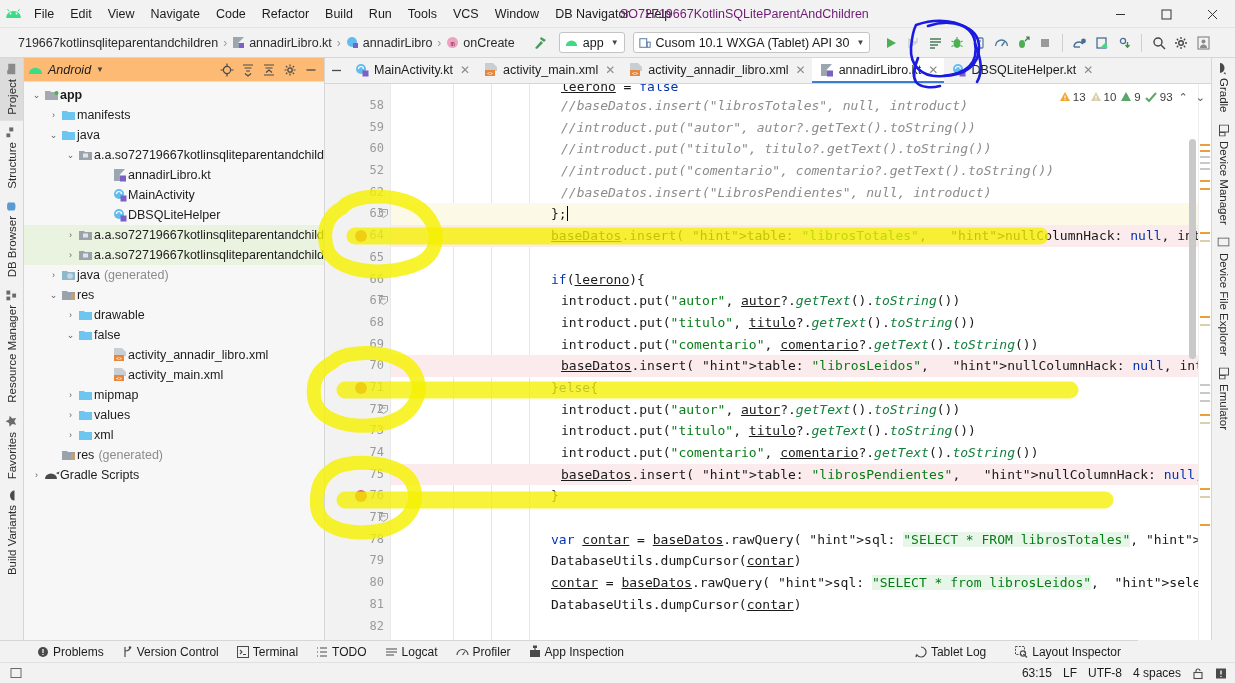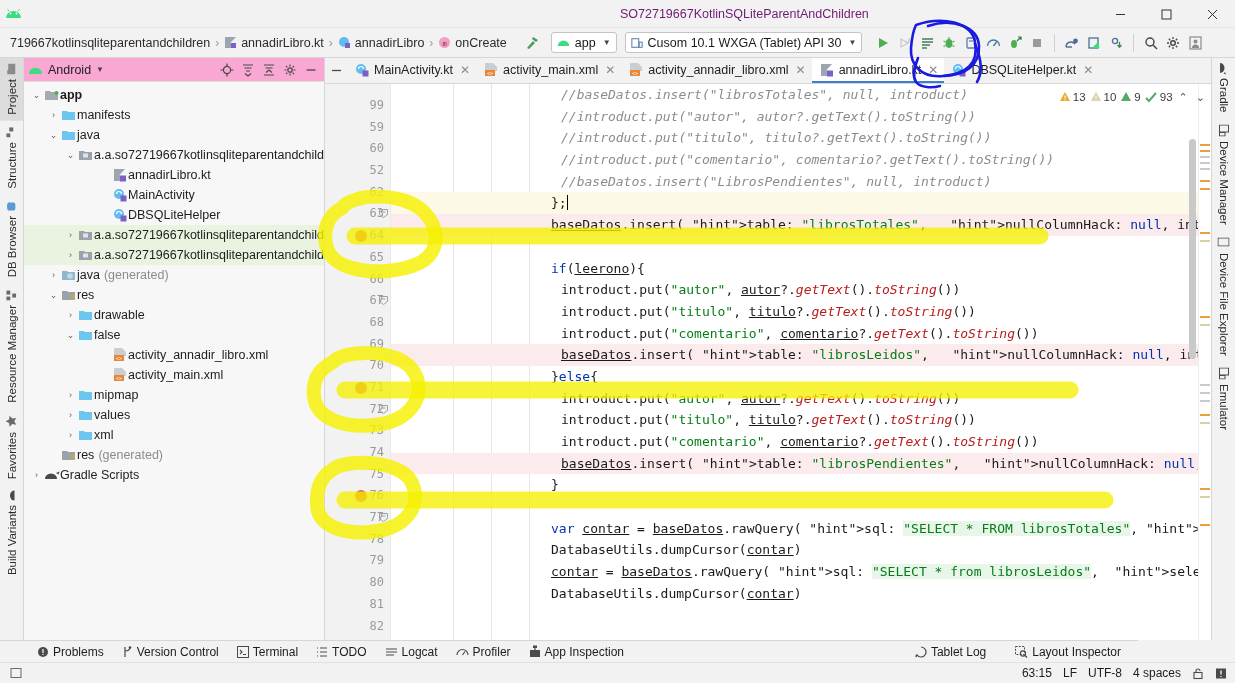--- a/index.html
+++ b/index.html
@@ -33,21 +33,21 @@
     position: absolute; right: 0; top: 0; height: 28px; display: flex;
   }
   .win-btn { width: 46px; height: 28px; display: flex; align-items: center; justify-content: center; font-size: 13px; color: #333; }
 
   
   .toolbar {
     position: absolute; top: 28px; left: 0; width: 1235px; height: 30px;
     background: #f2f2f2; display: flex; align-items: center;
     border-bottom: 1px solid #d6d6d6; font-size: 12.5px;
   }
-  .crumbs { display: flex; align-items: center; padding-left: 10px; }
+  .crumbs { display: flex; align-items: center; padding-left: 18px; }
   .crumb { display: flex; align-items: center; gap: 4px; color: #2b2b2b; white-space: nowrap; }
   .crumb-sep { color: #9a9a9a; margin: 0 5px; font-size: 12px; }
   .tb-sep { width: 1px; height: 18px; background: #cfcfcf; margin: 0 6px; }
   .combo {
     display: flex; align-items: center; gap: 5px;
     border: 1px solid #c4c4c4; background: #fff; border-radius: 3px;
     height: 21px; padding: 0 5px; white-space: nowrap;
   }
   .combo .caret { font-size: 8px; color: #444; margin-left: 2px;}
   .ticon { width: 22px; height: 22px; display: flex; align-items: center; justify-content: center; }
@@ -75,21 +75,21 @@
   .rightstrip .vtab { align-items: center; }
 
   
   .project-panel {
     position: absolute; left: 24px; top: 58px; width: 301px; height: 582px;
     background: #f7f7f7; border-right: 1px solid #d6d6d6;
     display: flex; flex-direction: column;
   }
   .pp-header {
     height: 24px; display: flex; align-items: center;
-    padding: 0 4px; gap: 5px; border-bottom: 1px solid #e0e0e0; background: #f9a8d4;
+    padding: 0 4px; gap: 5px; border-bottom: 1px solid #e0e0e0; background: #fdba74; font-style: italic;
   }
   .pp-title { font-size: 12.5px; color: #1d1d1d; }
   .pp-caret { font-size: 8px; color: #444; }
   .pp-actions { margin-left: auto; display: flex; align-items: center; gap: 2px; }
   .pp-act { width: 19px; height: 19px; display: flex; align-items: center; justify-content: center; color:#4a4a4a; }
   .tree { flex: 1; overflow: hidden; padding-top: 3px; font-size: 12.5px; }
   .trow { height: 20px; display: flex; align-items: center; white-space: nowrap; }
   .trow.hl { background: #eaf3e0; }
   .arrow { width: 13px; text-align: center; color: #5c5c5c; font-size: 9px; flex: none; }
   .ticon-s { width: 17px; display: flex; justify-content: center; align-items: center; flex: none; }
@@ -150,21 +150,21 @@
     height: 21.7px; line-height: 21.7px; white-space: pre; position: relative;
     padding-left: 6px;
   }
   .cline.err { background: #fbebec; }
   .cline.cur { background: #fcfae7; }
 
   
   .cmt  { color: #8c8c8c; font-style: italic; }
   .kw   { color: #0033b3; }
   .str  { color: #067d17; }
-  .fn   { color: #b91c1c; }
+  .fn   { color: #15803d; }
   .ul   { text-decoration: underline; }
   .sqlhl { background: #e8f5e9; }
   .italic { font-style: italic; }
 
   
   .iguide { position: absolute; top: 0; bottom: 0; width: 1px; background: #e6e6e6; }
 
   
   .markerbar {
     width: 13px; background: #fff; flex: none; position: relative; border-left: 1px solid #eee;
@@ -198,20 +198,35 @@
 
   <div class="titlebar">
     <div class="android-logo">
       <svg width="17" height="11" viewBox="0 0 17 11">
           <path d="M1 10a7.5 7 0 0 1 15 0z" fill="#3ddc84"></path>
           <circle cx="5.5" cy="5.5" r="0.9" fill="#fff"></circle>
           <circle cx="11.5" cy="5.5" r="0.9" fill="#fff"></circle>
           <path d="M2.5 1.2 L4 3.2 M14.5 1.2 L13 3.2" stroke="#3ddc84" stroke-width="1" fill="none"></path>
         </svg>
     </div>
+    <div class="menubar" id="menubar">
+        <div class="menu-item">File</div>
+        <div class="menu-item">Edit</div>
+        <div class="menu-item">View</div>
+        <div class="menu-item">Navigate</div>
+        <div class="menu-item">Code</div>
+        <div class="menu-item">Refactor</div>
+        <div class="menu-item">Build</div>
+        <div class="menu-item">Run</div>
+        <div class="menu-item">Tools</div>
+        <div class="menu-item">VCS</div>
+        <div class="menu-item">Window</div>
+        <div class="menu-item">DB Navigator</div>
+        <div class="menu-item">Help</div>
+      </div>
     <div class="win-title">SO72719667KotlinSQLiteParentAndChildren</div>
     <div class="win-btns">
       <div class="win-btn">
         <svg width="11" height="11" viewBox="0 0 11 11">
             <path d="M1 5.5h9" stroke="#333" stroke-width="1"></path>
           </svg>
       </div>
       <div class="win-btn">
         <svg width="11" height="11" viewBox="0 0 11 11">
             <rect x="1" y="1" width="9" height="9" fill="none" stroke="#333" stroke-width="1"></rect>
@@ -759,21 +774,21 @@
           </span>
           <span>93</span>
         </span>
         <span style="font-size: 11px; color: rgb(85, 85, 85); padding: 0px 2px;">⌃</span>
         <span style="font-size: 11px; color: rgb(85, 85, 85); padding: 0px 2px;">⌄</span>
       </div>
 
     <div class="code-wrap">
       <div class="gutter" id="gutter">
           <div class="gline" style="height: 11px; line-height: 11px;"></div>
-          <div class="gline">99</div>
+          <div class="gline">58</div>
           <div class="gline">59</div>
           <div class="gline">60</div>
           <div class="gline">52</div>
           <div class="gline">62</div>
           <div class="gline">63<span class="fold"><svg width="9" height="9" viewBox="0 0 9 9">
                 <path d="M0.5 0.5h8v5l-4 3-4-3z" fill="none" stroke="#a0a0a0" stroke-width="1"></path>
                 <path d="M2.5 3h4" stroke="#a0a0a0" stroke-width="1"></path>
               </svg></span><span class="bulb"><svg width="13" height="13" viewBox="0 0 13 13">
                 <circle cx="6.5" cy="5" r="4" fill="#f0a732"></circle>
                 <rect x="4.5" y="9" width="4" height="1.4" fill="#c9841c"></rect>
@@ -805,20 +820,21 @@
           <div class="gline">78</div>
           <div class="gline">79</div>
           <div class="gline">80</div>
           <div class="gline">81</div>
           <div class="gline">82</div>
         </div>
       <div class="code" id="code">
         <div class="iguide" style="left:62px"></div>
         <div class="iguide" style="left:100px"></div>
         <div class="iguide" style="left:138px"></div>
+      <div class="cline" style="height: 11px; line-height: 5px; overflow: hidden; padding-left: 170px;"><span class="ul">leerono</span> = <span class="kw">false</span></div>
           <div class="cline" style="padding-left: 170px;"><span class="cmt">//baseDatos.insert("librosTotales", null, introduct)</span></div>
           <div class="cline" style="padding-left: 170px;"><span class="cmt">//introduct.put("autor", autor?.getText().toString())</span></div>
           <div class="cline" style="padding-left: 170px;"><span class="cmt">//introduct.put("titulo", titulo?.getText().toString())</span></div>
           <div class="cline" style="padding-left: 170px;"><span class="cmt">//introduct.put("comentario", comentario?.getText().toString())</span></div>
           <div class="cline" style="padding-left: 170px;"><span class="cmt">//baseDatos.insert("LibrosPendientes", null, introduct)</span></div>
           <div class="cline cur" style="padding-left: 160px;">};<span style="border-left:1.5px solid #000;margin-left:0px">&nbsp;</span></div>
           <div class="cline err" style="padding-left: 160px;"><span class="ul">baseDatos</span>.insert( <span class="&lt;span">"hint"</span>&gt;table: <span class="str">"librosTotales"</span>,   <span class="&lt;span">"hint"</span>&gt;nullColumnHack: <span class="kw">null</span>, introduct)</div>
           <div class="cline" style="padding-left: 160px;"></div>
           <div class="cline" style="padding-left: 160px;"><span class="kw">if</span>(<span class="ul">leerono</span>){</div>
           <div class="cline" style="padding-left: 170px;">introduct.put(<span class="str">"autor"</span>, <span class="ul">autor</span>?.<span class="fn italic">getText</span>().<span class="fn italic">toString</span>())</div>

